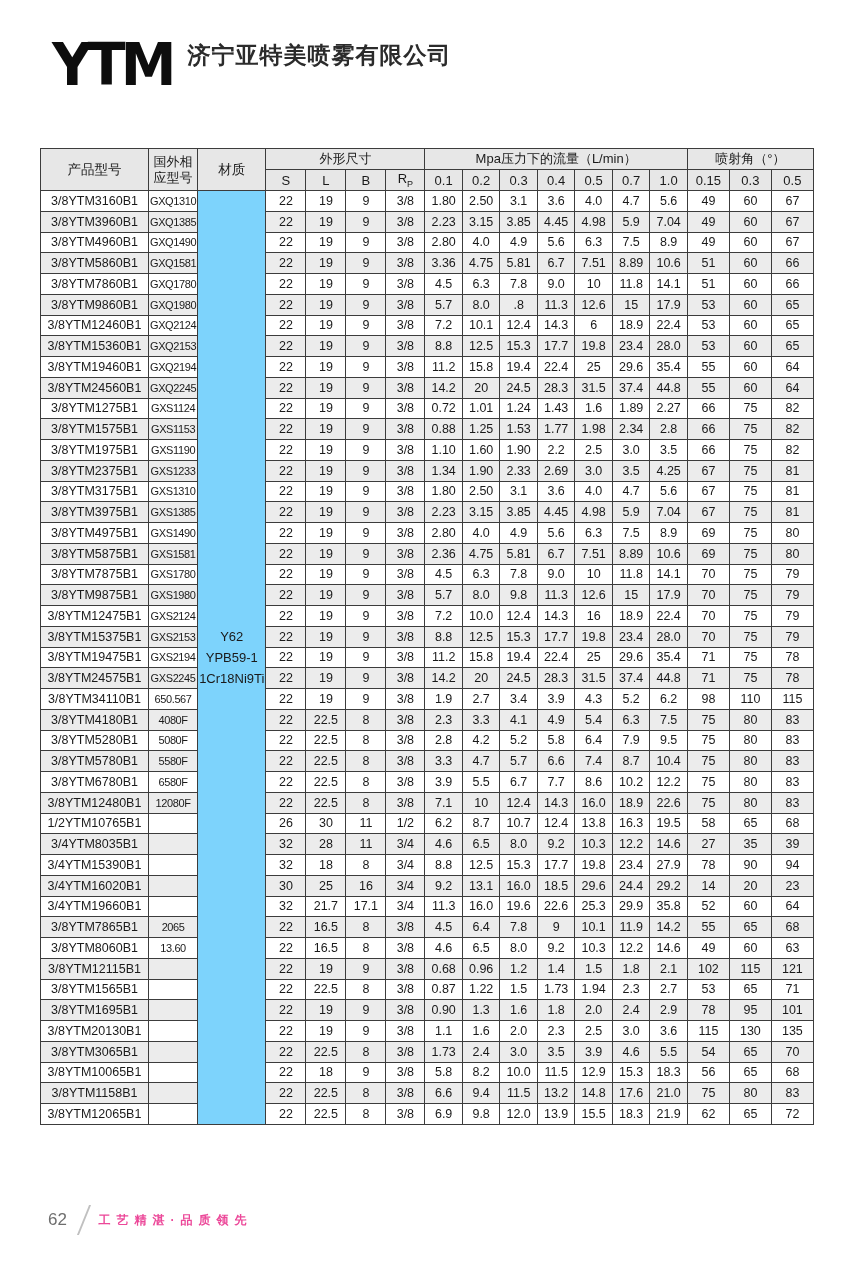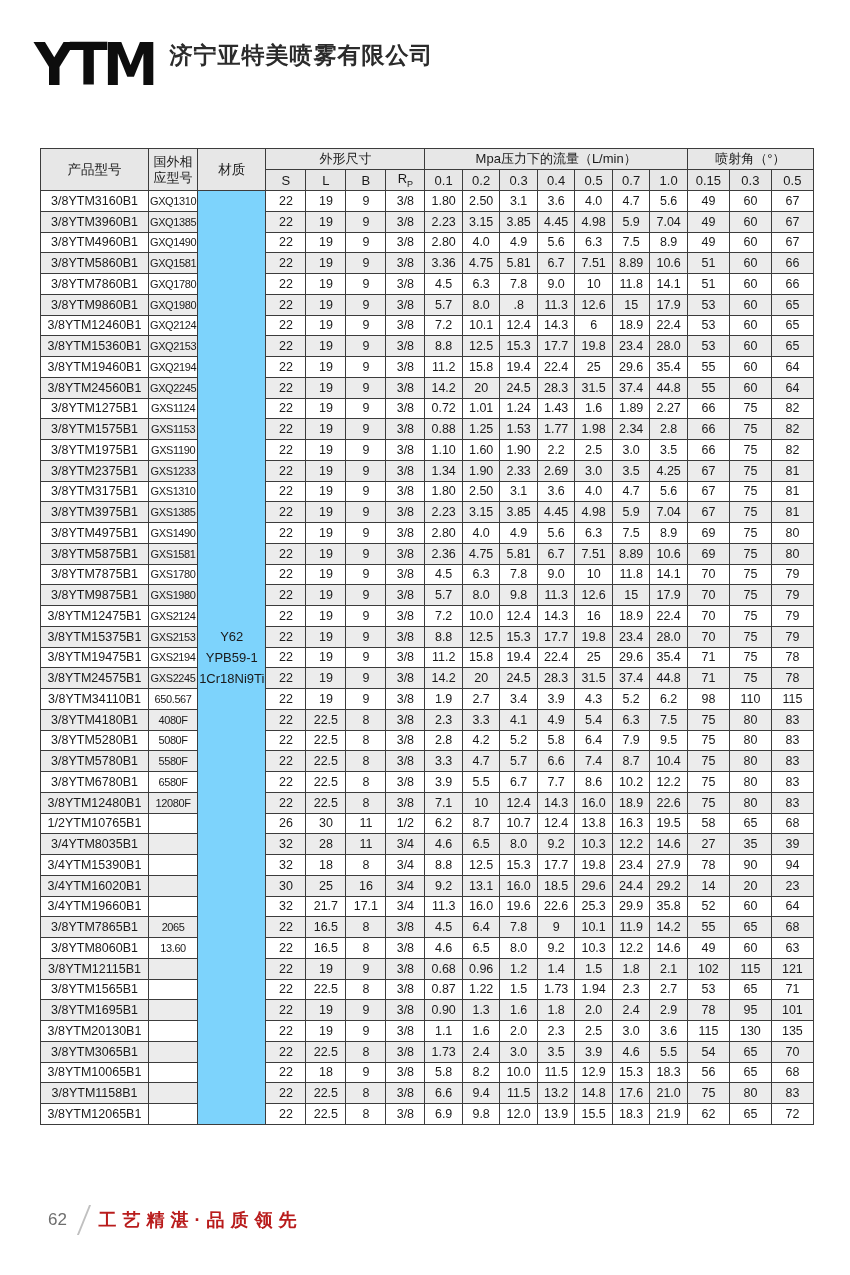--- a/index.html
+++ b/index.html
@@ -7,21 +7,21 @@
   body {
     width: 850px; height: 1275px;
     background: #ffffff;
     font-family: "Liberation Sans", sans-serif;
     position: relative;
     color: #1a1a1a;
   }
 
   
   .logo-row {
-    position: absolute; top: 36px; left: 34px;
+    position: absolute; top: 36px; left: 52px;
     display: flex; align-items: flex-start;
   }
   .logo-mark {
     font-family: "DejaVu Sans", sans-serif;
     font-weight: 900; font-size: 56px; line-height: 58px;
     letter-spacing: -5px; color: #0d0d0d;
     transform: scaleY(1.04);
   }
   .company-block { margin-left: 16px; padding-top: 3px; }
   .company-cn {
@@ -63,21 +63,21 @@
   .footer {
     position: absolute; left: 48px; top: 1203px;
     display: flex; align-items: center; height: 34px;
   }
   .page-num { font-size: 17px; color: #6e6e6e; }
   .footer-slash {
     width: 1.5px; height: 30px; background: #c0c0c0;
     transform: skewX(-22deg); margin: 0 14px 0 16px;
   }
   .slogan {
-    font-size: 18px; font-weight: bold; color: #b91c1c;
+    font-size: 12px; font-weight: bold; color: #ec4899;
     letter-spacing: 6px;
   }
 </style>
 </head>
 <body>
 
 <div class="logo-row">
   <div class="logo-mark">YTM</div>
   <div class="company-block">
     <div class="company-cn">济宁亚特美喷雾有限公司</div>

